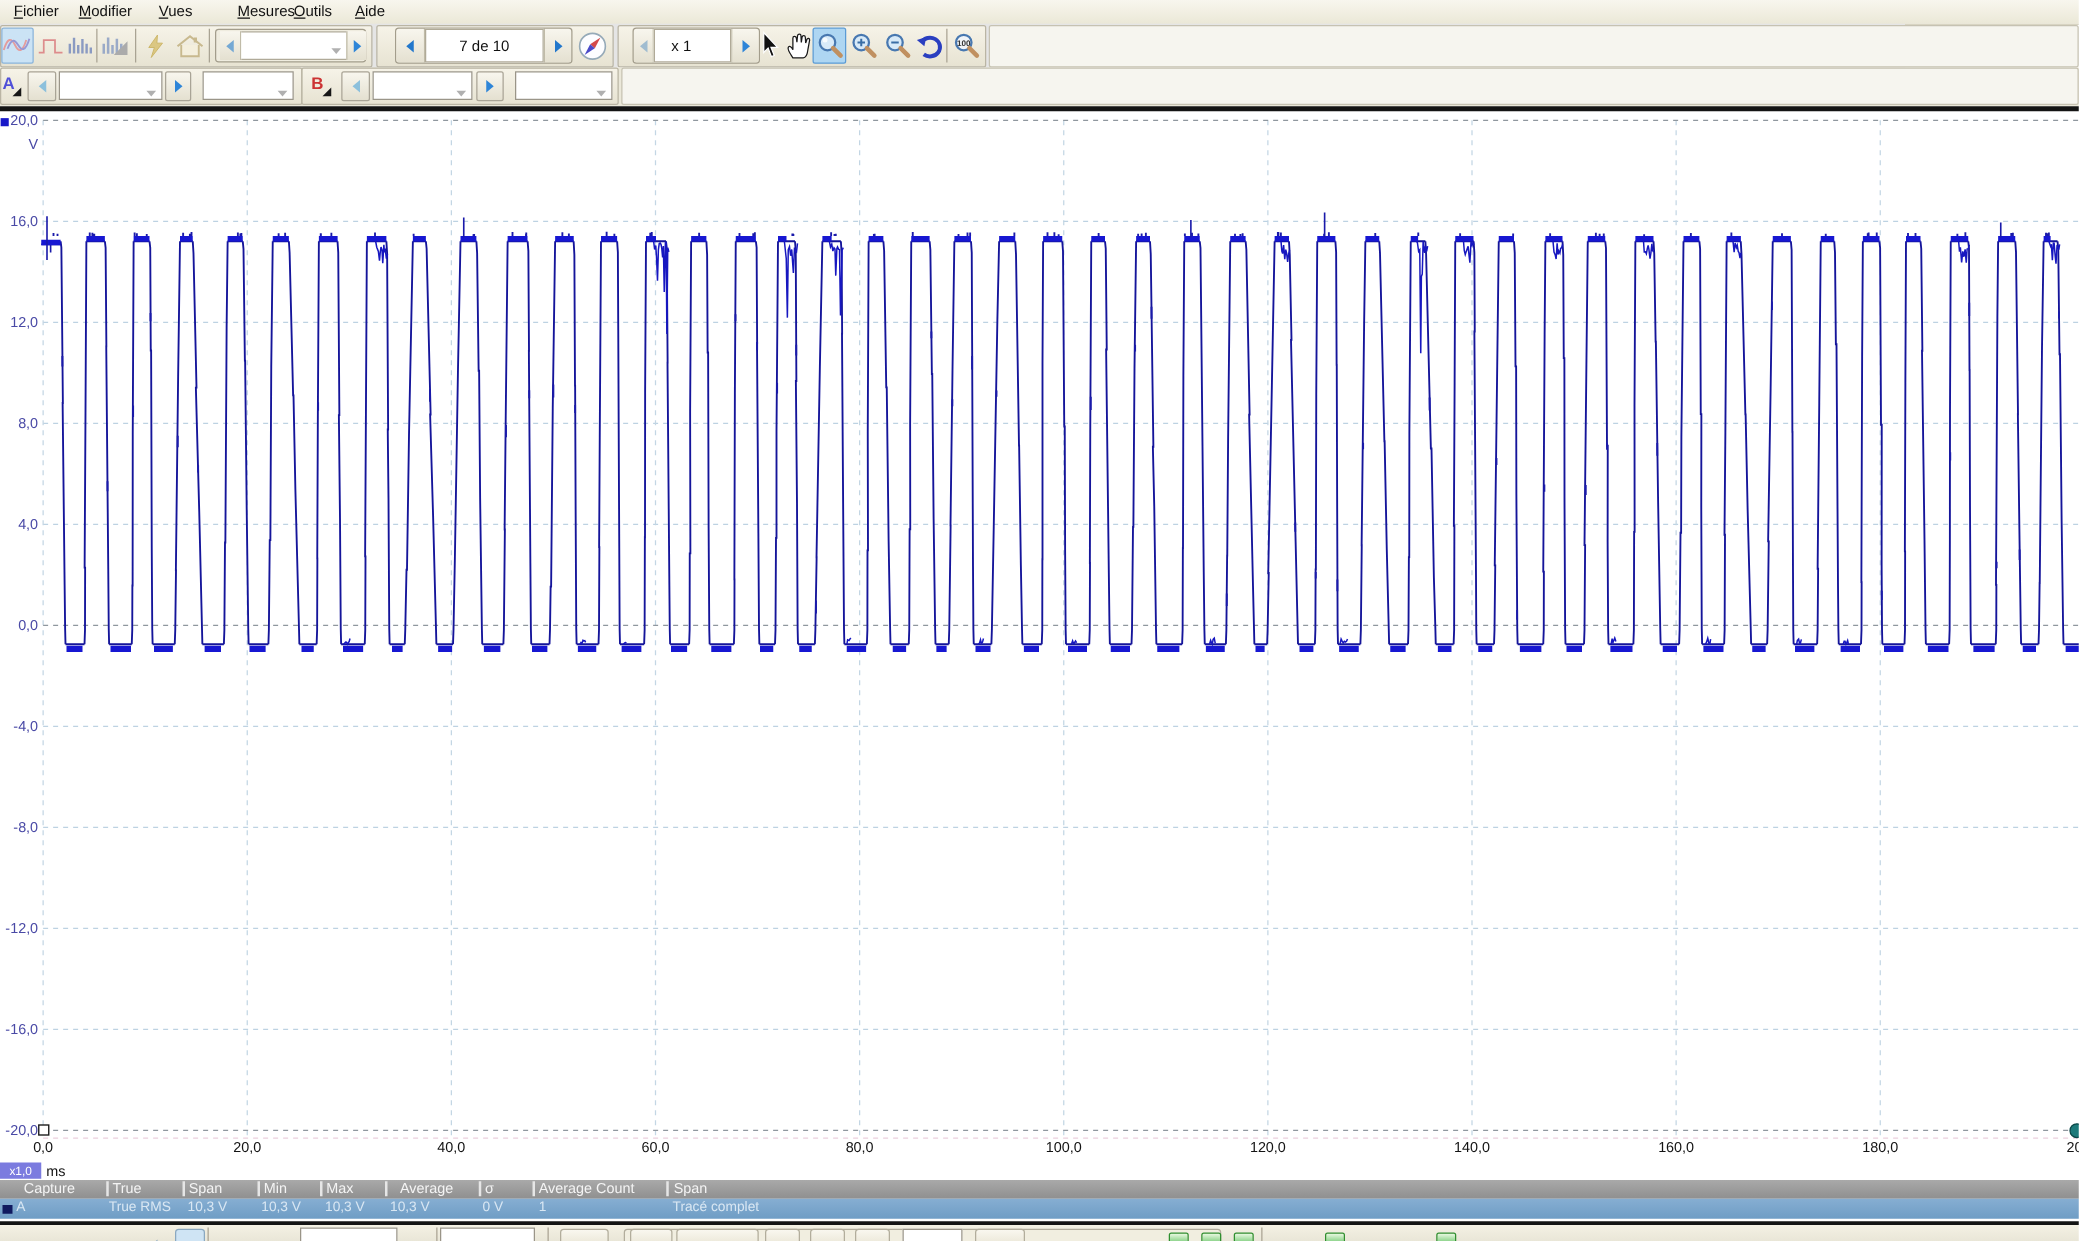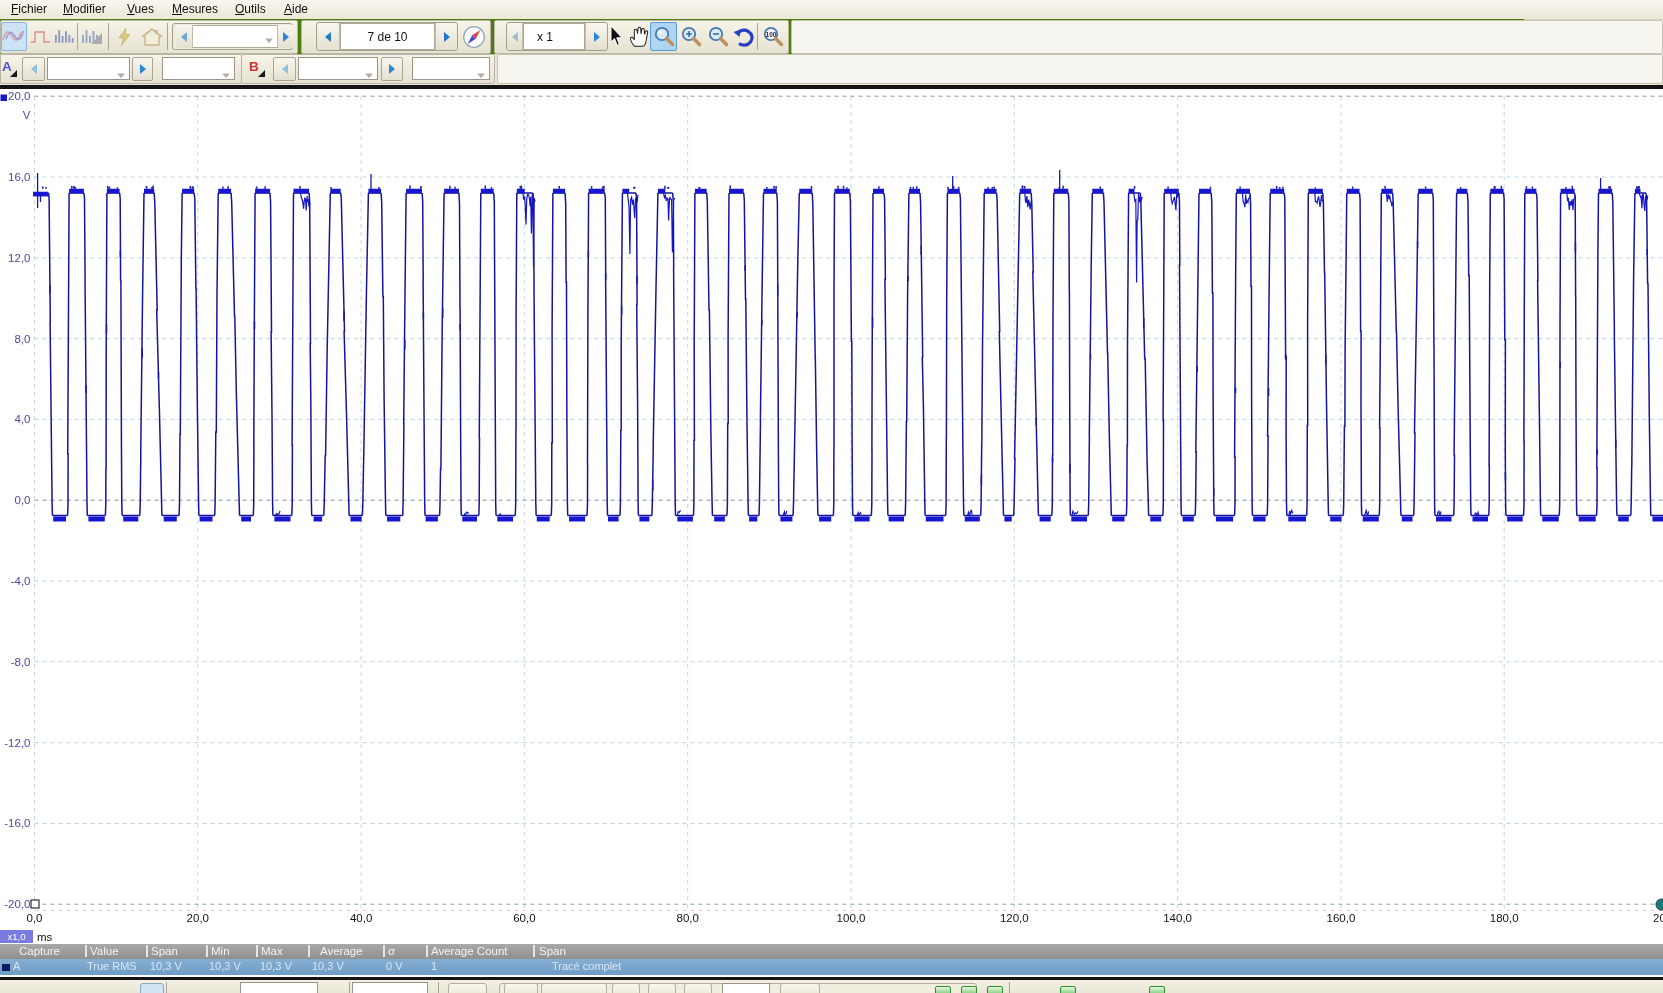--- a/index.html
+++ b/index.html
@@ -2,21 +2,21 @@
 <html><head><meta charset="utf-8"><style>
 html,body{margin:0;padding:0;width:1663px;height:993px;overflow:hidden;background:#fff;
 font-family:"Liberation Sans",sans-serif;}
 .abs{position:absolute;}
 .yl{font-size:11.5px;fill:#4a4aa6;}
 .xl{font-size:11.5px;fill:#141414;}
 #menubar{left:0;top:0;width:1663px;height:19px;background:linear-gradient(#f8f6ee,#ebe8d7);
 border-bottom:1px solid #d8d4c2;font-size:12px;color:#111;}
 #menubar span{position:absolute;top:2px;}
 u{text-decoration:underline;}
-#tb1{left:0;top:19px;width:1524px;height:35px;background:#4d7c0f;}
+#tb1{left:0;top:19px;width:1524px;height:35px;background:#e5e5e5;}
 #tb2{left:0;top:54px;width:1663px;height:31px;background:#ebe8d9;}
 .panel{position:absolute;border:1px solid #bab5a4;border-radius:2px;
 background:linear-gradient(#f6f3e8,#e7e3d2);box-sizing:border-box;}
 .rpanel{position:absolute;border:1px solid #c6c2b2;border-radius:2px;background:#f6f5ef;box-sizing:border-box;}
 .sep{position:absolute;width:1px;background:#a9a393;}
 .btn{position:absolute;display:flex;align-items:center;justify-content:center;}
 .selbtn{position:absolute;display:flex;align-items:center;justify-content:center;
 background:#cbe3f5;border:1px solid #8ab4da;border-radius:2px;box-sizing:border-box;}
 .grp{position:absolute;border:1px solid #a39d8c;border-radius:3px;background:#efecdf;box-sizing:border-box;}
 .gbtn{position:absolute;display:flex;align-items:center;justify-content:center;
@@ -36,21 +36,21 @@
 #bbar{position:absolute;left:0;top:980px;width:1663px;height:13px;background:linear-gradient(#f4f1e4,#e9e6d7);}
 .bb{position:absolute;top:3px;height:14px;border:1px solid #b2ad9c;border-radius:3px;
 background:linear-gradient(#f9f7ef,#eae6d6);box-sizing:border-box;}
 .green{position:absolute;top:6px;width:16px;height:10px;border:1.5px solid #2f8f2f;border-radius:2px;
 background:linear-gradient(#e8f8e0,#70c870);box-sizing:border-box;}
 </style></head><body>
 <div id="menubar" class="abs">
 <span style="left:11px"><u>F</u>ichier</span>
 <span style="left:63px"><u>M</u>odifier</span>
 <span style="left:127px"><u>V</u>ues</span>
-<span style="left:172px"><u>M</u>esures</span>
+<span style="left:190px"><u>M</u>esures</span>
 <span style="left:235px"><u>O</u>utils</span>
 <span style="left:284px"><u>A</u>ide</span>
 </div>
 
 <div id="tb1" class="abs">
 <div class="panel" style="left:0;top:1px;width:298px;height:34px"></div>
 <div class="panel" style="left:301px;top:1px;width:190px;height:34px"></div>
 <div class="panel" style="left:494px;top:1px;width:295px;height:34px"></div>
 <div class="rpanel" style="left:791px;top:1px;width:872px;height:34px"></div>
 <div class="selbtn" style="left:1px;top:3px;width:26px;height:29px">
@@ -275,21 +275,21 @@
 <rect x="31" y="900" width="8" height="8" fill="#fff" stroke="#1a1a1a" stroke-width="1.1"></rect>
 <circle cx="1661.5" cy="904.5" r="5.5" fill="#1d7a7a" stroke="#0c4848" stroke-width="1"></circle>
 <rect x="0" y="930" width="33" height="13" fill="#7b7bdf"></rect>
 <text x="16.5" y="940" text-anchor="middle" style="font-size:9.5px;fill:#fff">x1,0</text>
 <text x="37" y="941" style="font-size:11.5px;fill:#111">ms</text>
 </svg>
 
 <div id="thead">
 <div style="left:19px">Capture</div>
 <div class="hsep" style="left:85px"></div>
-    <div style="left:90px">Value</div>
+    <div style="left:90px">True</div>
 <div class="hsep" style="left:146px"></div>
     <div style="left:151px">Span</div>
 <div class="hsep" style="left:206px"></div>
     <div style="left:211px">Min</div>
 <div class="hsep" style="left:256px"></div>
     <div style="left:261px">Max</div>
 <div class="hsep" style="left:308px"></div>
     <div style="left:320px">Average</div>
 <div class="hsep" style="left:383px"></div>
     <div style="left:388px">σ</div>
@@ -301,21 +301,21 @@
 <div id="trow">
 <div style="left:2px;top:5px;width:8px;height:7px;background:#101a60"></div>
 <div style="left:13px">A</div>
 <div style="left:87px">True RMS</div>
 <div style="left:150px">10,3 V</div>
 <div style="left:209px">10,3 V</div>
 <div style="left:260px">10,3 V</div>
 <div style="left:312px">10,3 V</div>
 <div style="left:386px">0 V</div>
 <div style="left:431px">1</div>
-<div style="left:552px">Tracé complet</div>
+<div style="left:538px">Tracé complet</div>
 </div>
 <div class="blk" style="top:977px;height:3px"></div>
 
 <div id="bbar">
 <div style="position:absolute;left:120px;top:6px"><svg width="8" height="8" viewBox="0 0 12 12">
         <path d="M9 1L3 6l6 5z" fill="#8aa8c0"></path>
       </svg></div>
 <div class="bb" style="left:140px;width:24px;background:#cfe4f4;border-color:#8aa8c0"></div>
 <div class="sep" style="left:166px;top:2px;height:11px"></div>
 <div class="combo" style="left:240px;top:2px;width:78px;height:14px"></div>

